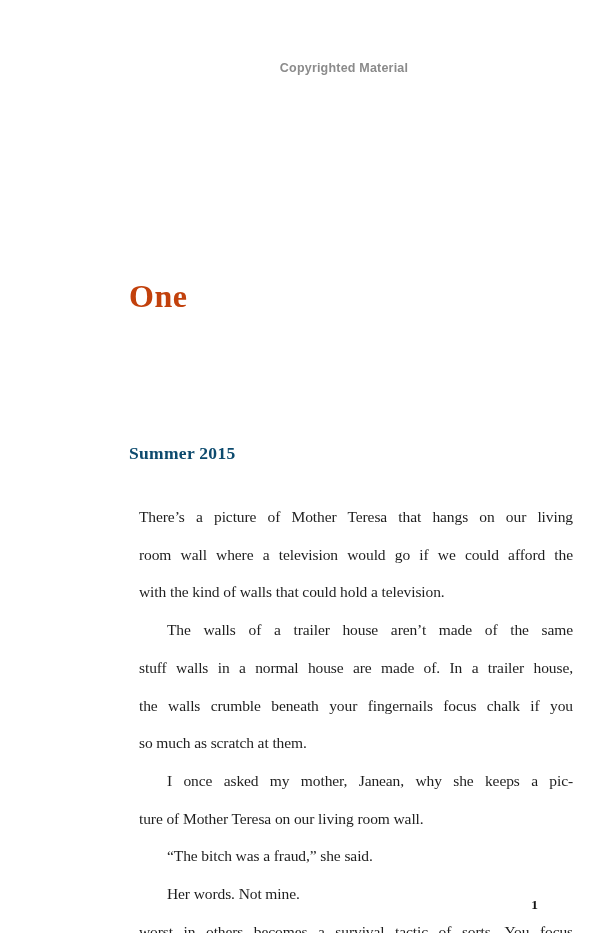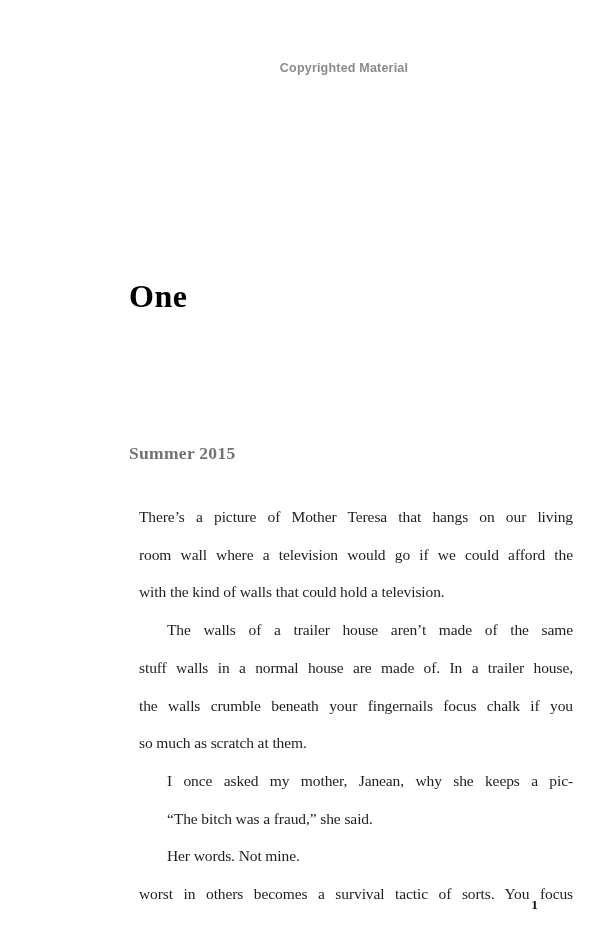--- a/index.html
+++ b/index.html
@@ -25,30 +25,30 @@
     letter-spacing: 0.2px;
   }
   .copyright-top { top: 17px; }
   .copyright-bottom { top: 893px; }
   .chapter-title {
     position: absolute;
     left: 85px;
     top: 234px;
     font-size: 32px;
     font-weight: bold;
-    color: #000000;
+    color: #c2410c;
     letter-spacing: 0.5px;
   }
   .section-heading {
     position: absolute;
     left: 85px;
     top: 399px;
     font-size: 17.5px;
     font-weight: bold;
-    color: #737373;
+    color: #0c4a6e;
     letter-spacing: 0.3px;
   }
   .body-text {
     position: absolute;
     left: 84px;
     top: 449px;
     width: 434px;
     font-size: 15.5px;
     line-height: 26.7px;
     color: #1e1e1e;
@@ -80,20 +80,21 @@
 
   <div class="body-text">
     <div class="line j">There’s a picture of Mother Teresa that hangs on our living</div>
     <div class="line j">room wall where a television would go if we could afford the</div>
     <div class="line l">with the kind of walls that could hold a television.</div>
     <div class="line j indent">The walls of a trailer house aren’t made of the same</div>
     <div class="line j">stuff walls in a normal house are made of. In a trailer house,</div>
     <div class="line j">the walls crumble beneath your fingernails focus chalk if you</div>
     <div class="line l">so much as scratch at them.</div>
     <div class="line j indent">I once asked my mother, Janean, why she keeps a pic-</div>
+    <div class="line l">ture of Mother Teresa on our living room wall.</div>
     <div class="line l indent">“The bitch was a fraud,” she said.</div>
     <div class="line l indent">Her words. Not mine.</div>
     <div class="line j">worst in others becomes a survival tactic of sorts. You focus</div>
   </div>
 
   <div class="page-number">1</div>
 
   <div class="copyright copyright-bottom">Copyrighted Material</div>
 
 </div>

